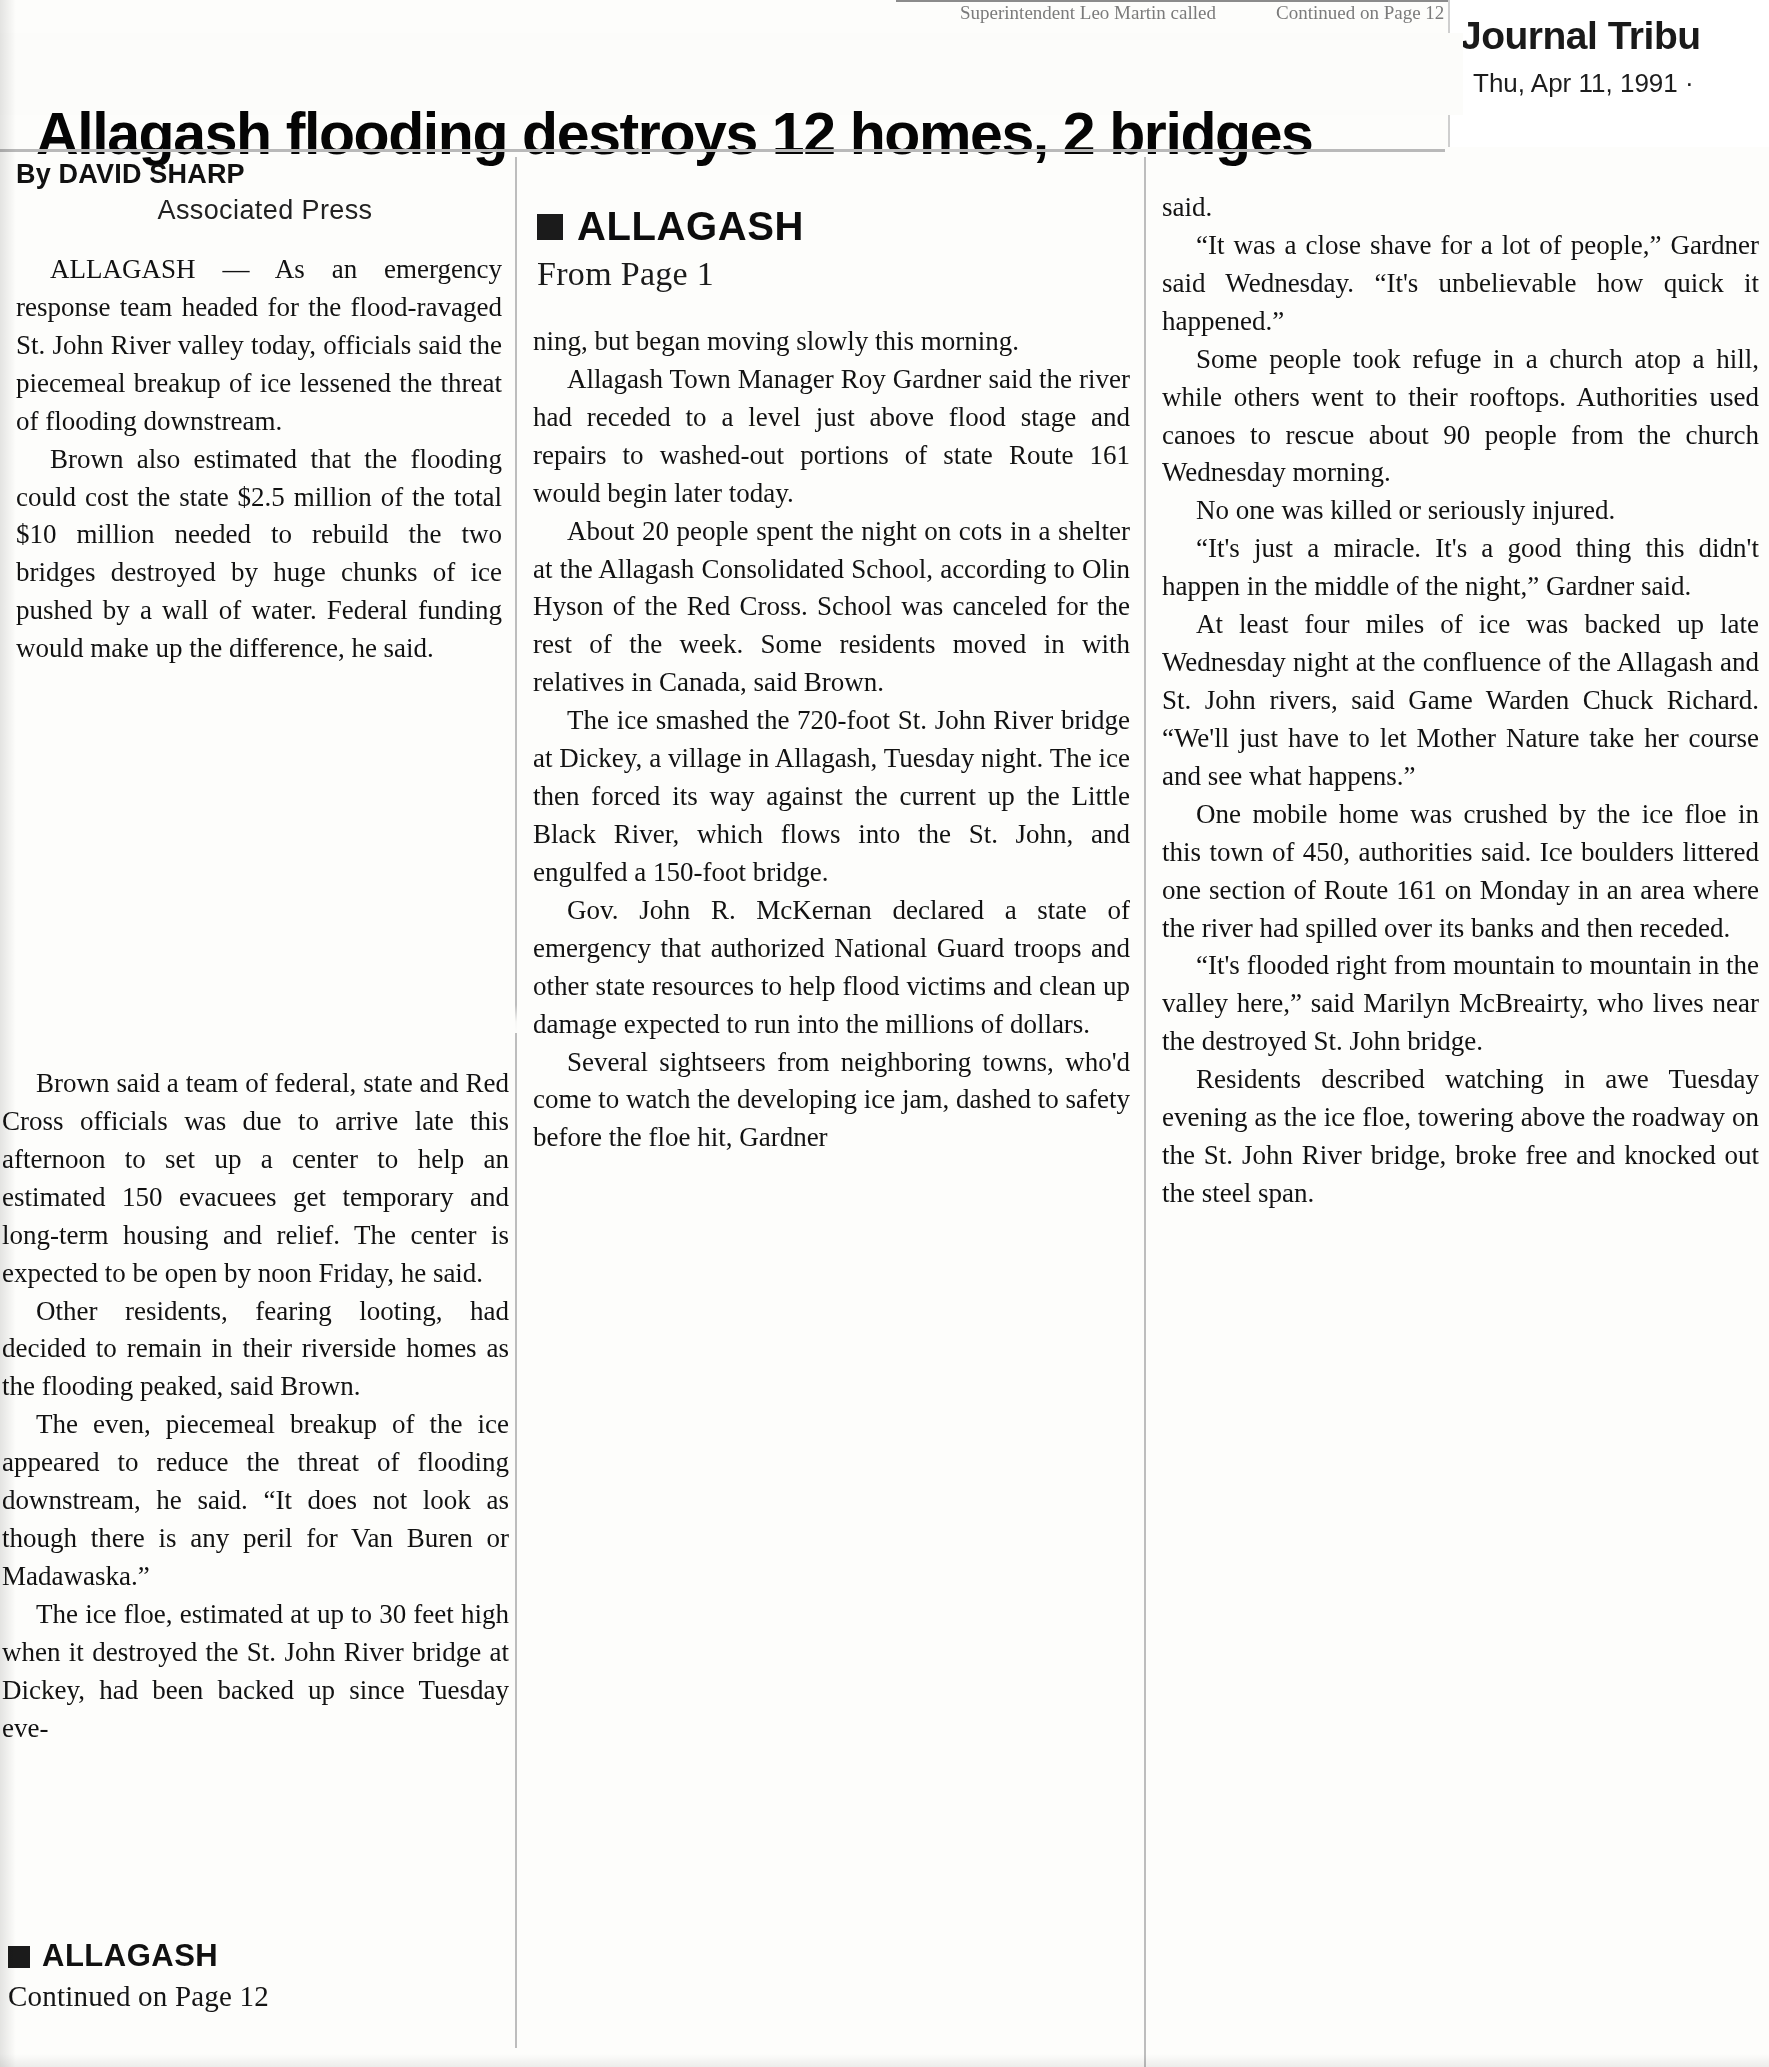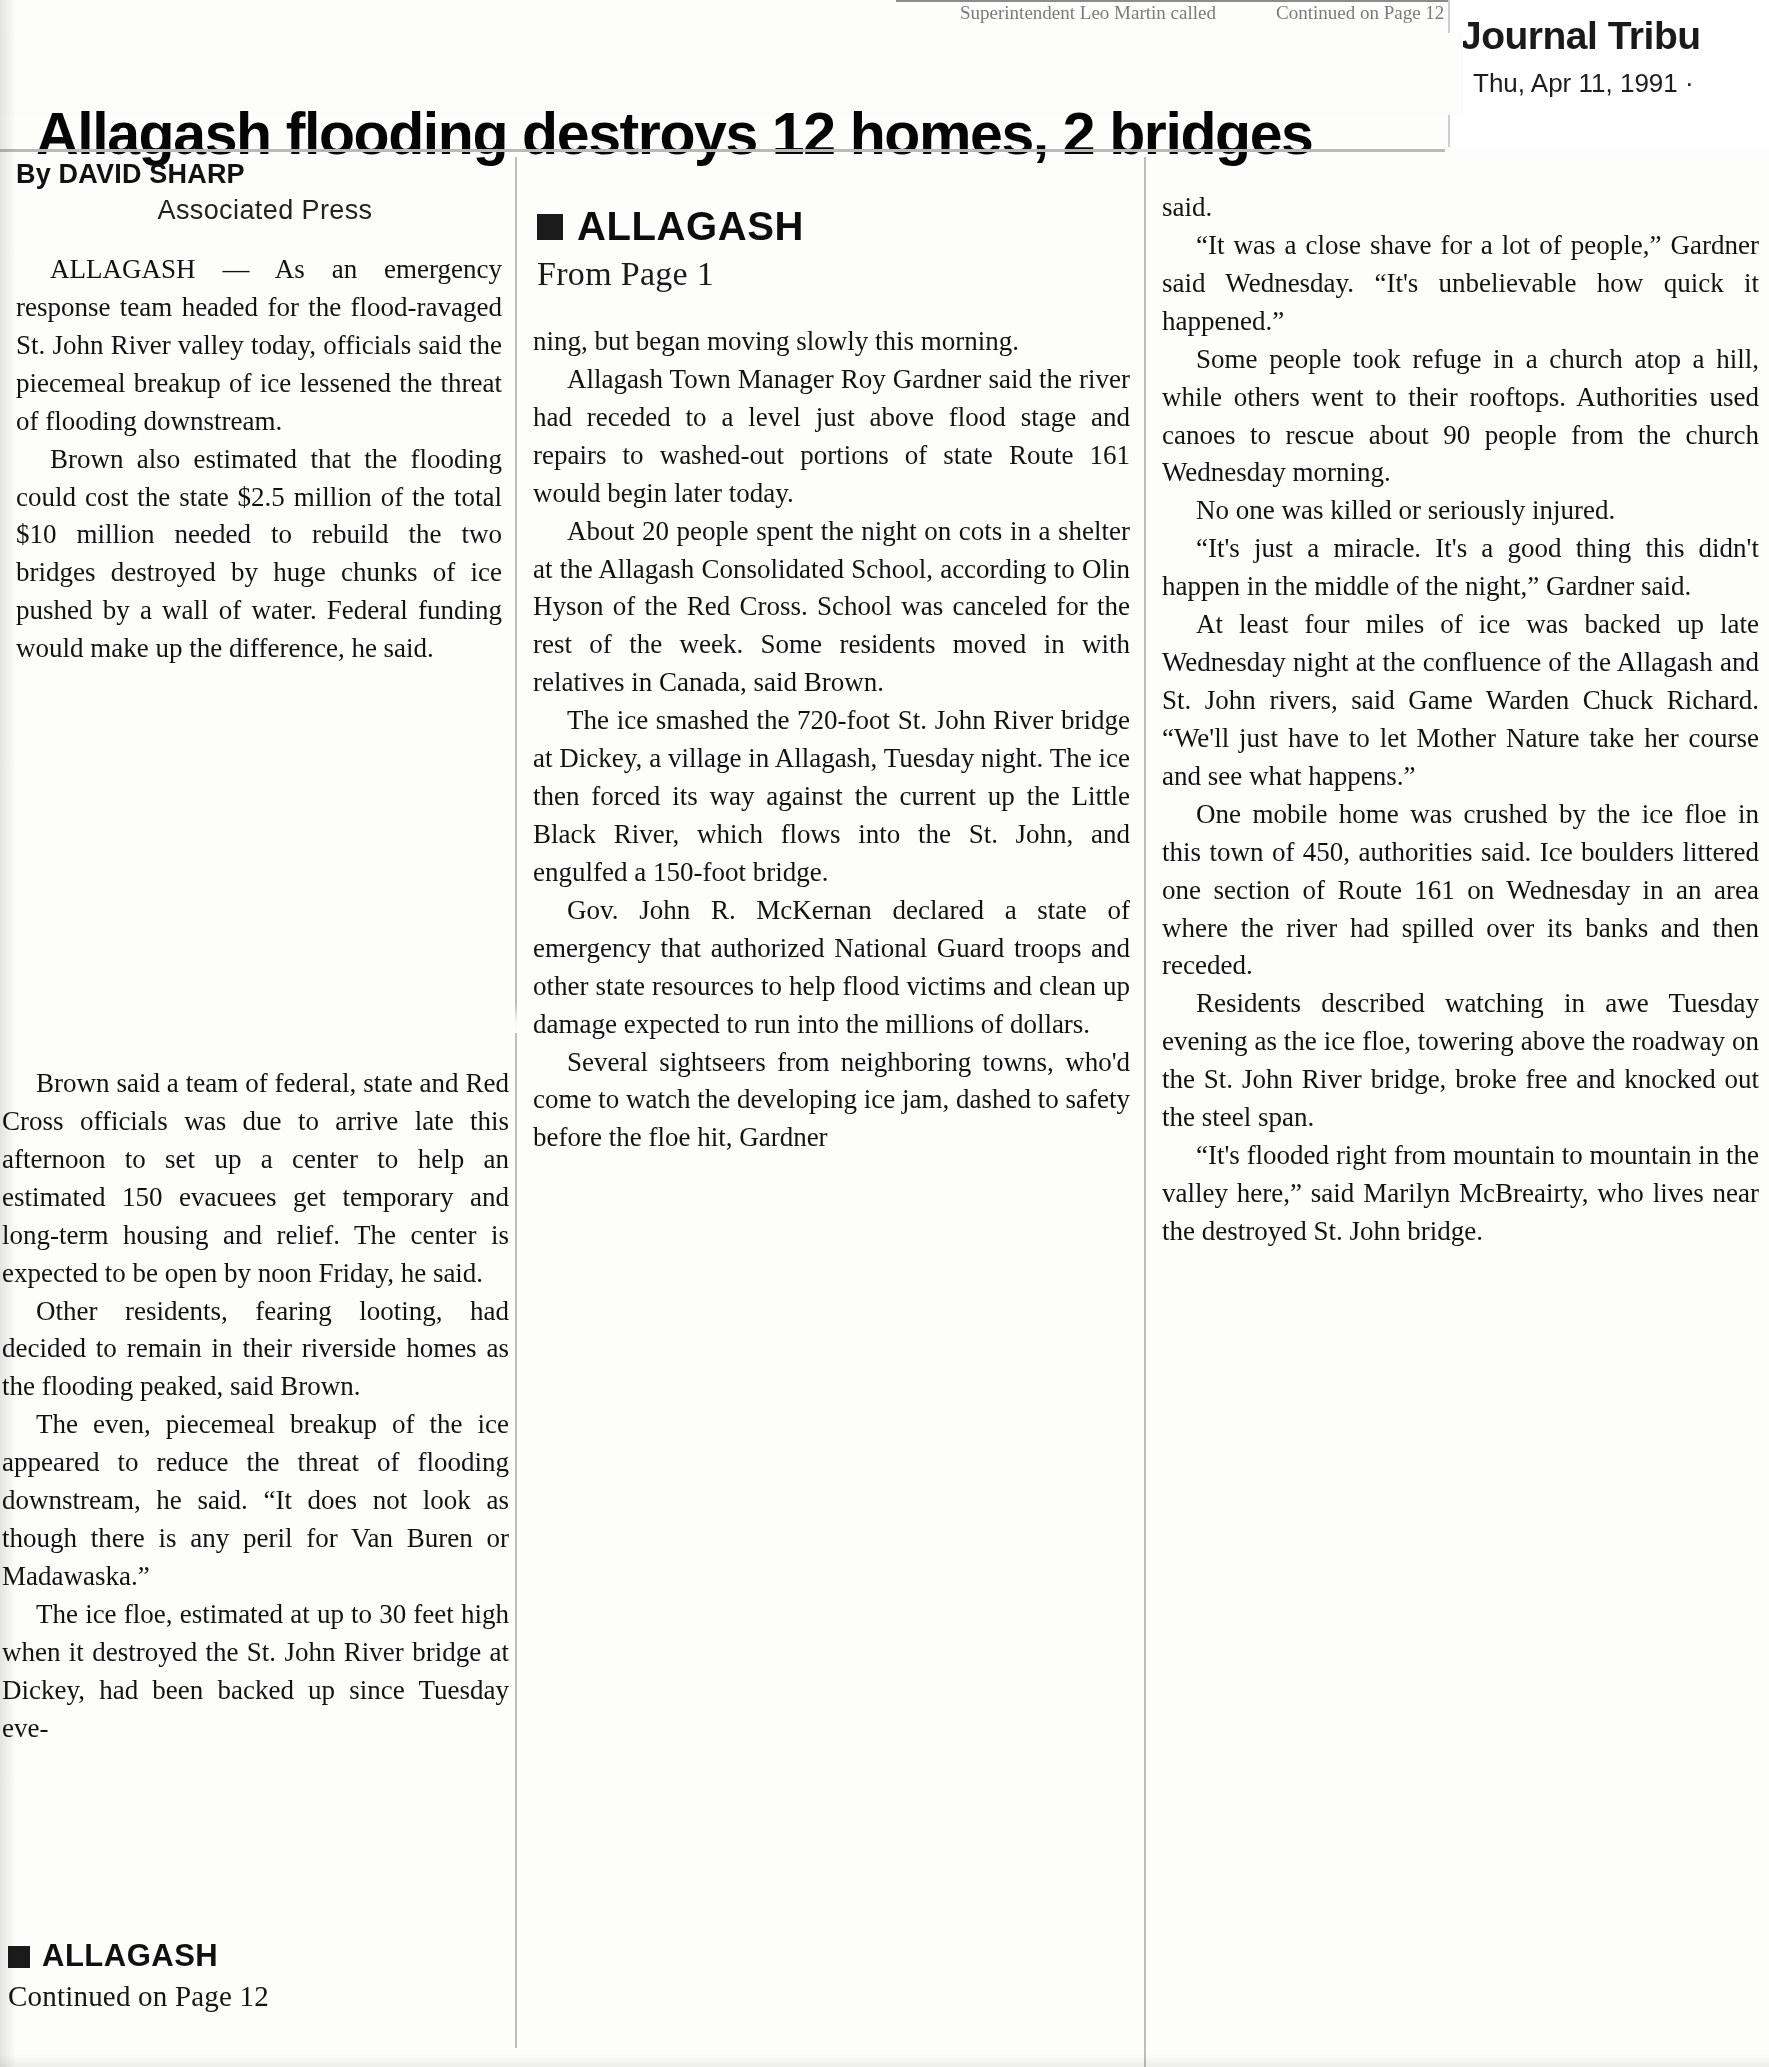--- a/index.html
+++ b/index.html
@@ -330,21 +330,21 @@
     <p>Several sightseers from neighboring towns, who'd come to watch the developing ice jam, dashed to safety before the floe hit, Gardner</p>
   </div>
 
   <div class="col" id="col3">
     <p class="noindent">said.</p>
     <p>“It was a close shave for a lot of people,” Gardner said Wednesday. “It's unbelievable how quick it happened.”</p>
     <p>Some people took refuge in a church atop a hill, while others went to their rooftops. Authorities used canoes to rescue about 90 people from the church Wednesday morning.</p>
     <p>No one was killed or seriously injured.</p>
     <p>“It's just a miracle. It's a good thing this didn't happen in the middle of the night,” Gardner said.</p>
     <p>At least four miles of ice was backed up late Wednesday night at the confluence of the Allagash and St. John rivers, said Game Warden Chuck Richard. “We'll just have to let Mother Nature take her course and see what happens.”</p>
-    <p>One mobile home was crushed by the ice floe in this town of 450, authorities said. Ice boulders littered one section of Route 161 on Wednesday in an area where the river had spilled over its banks and then receded.</p>
+    <p>One mobile home was crushed by the ice floe in this town of 450, authorities said. Ice boulders littered one section of Route 161 on Monday in an area where the river had spilled over its banks and then receded.</p>
+    <p>“It's flooded right from mountain to mountain in the valley here,” said Marilyn McBreairty, who lives near the destroyed St. John bridge.</p>
     <p>Residents described watching in awe Tuesday evening as the ice floe, towering above the roadway on the St. John River bridge, broke free and knocked out the steel span.</p>
-    <p>“It's flooded right from mountain to mountain in the valley here,” said Marilyn McBreairty, who lives near the destroyed St. John bridge.</p>
   </div>
 
   <div class="edge-shadow-left"></div>
   <div class="edge-shadow-bottom"></div>
 </div>
 
 
 </body></html>

